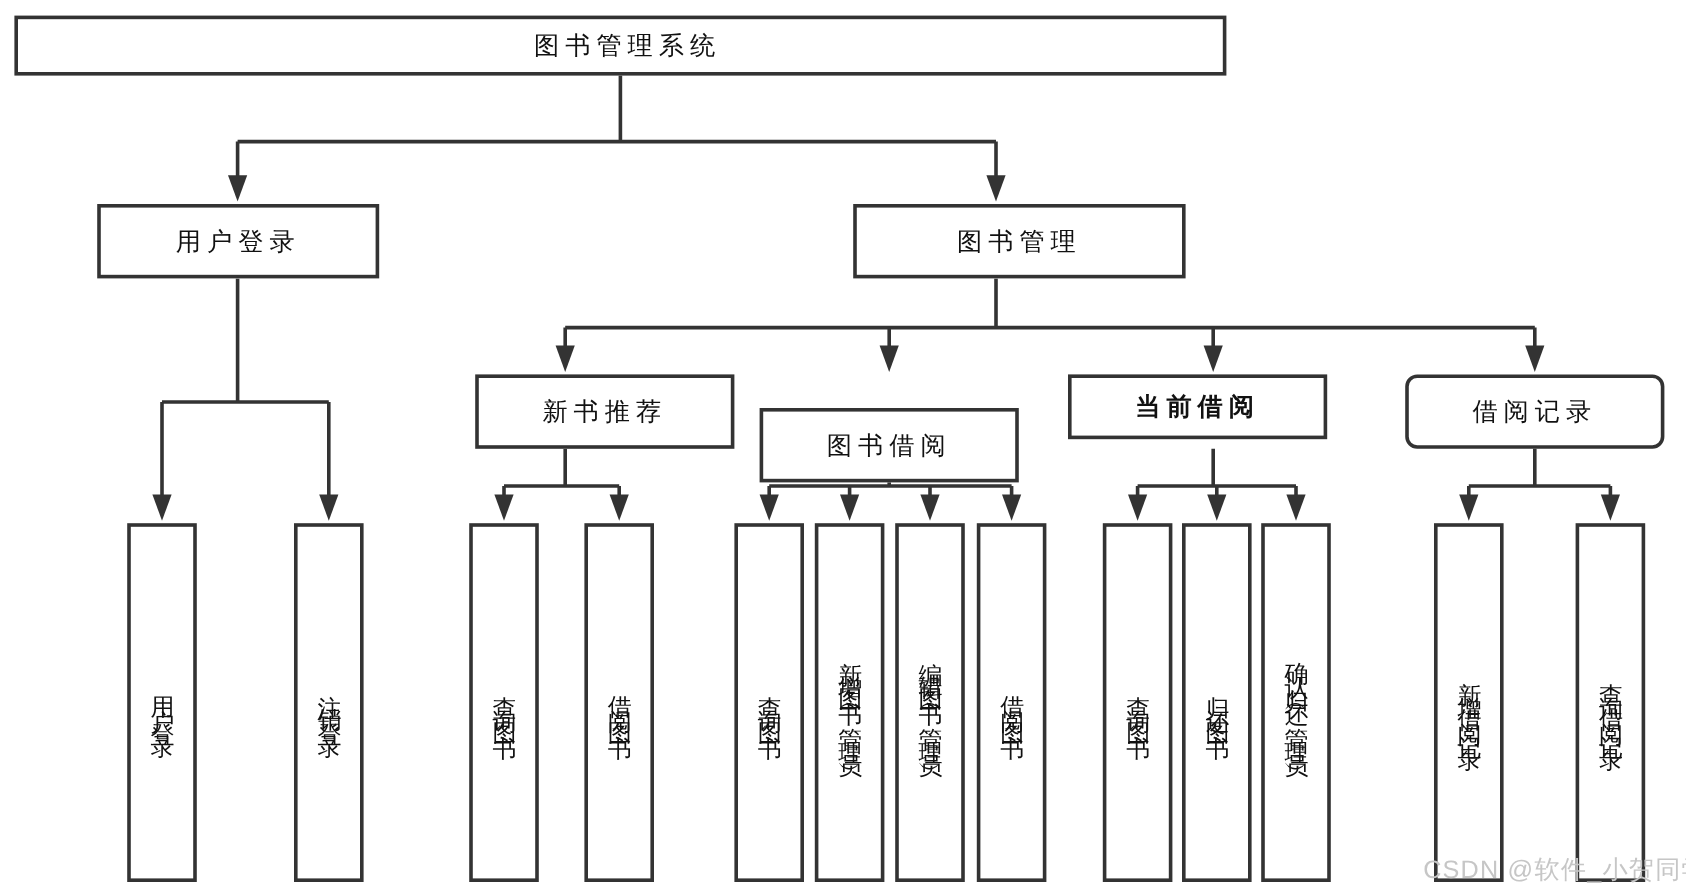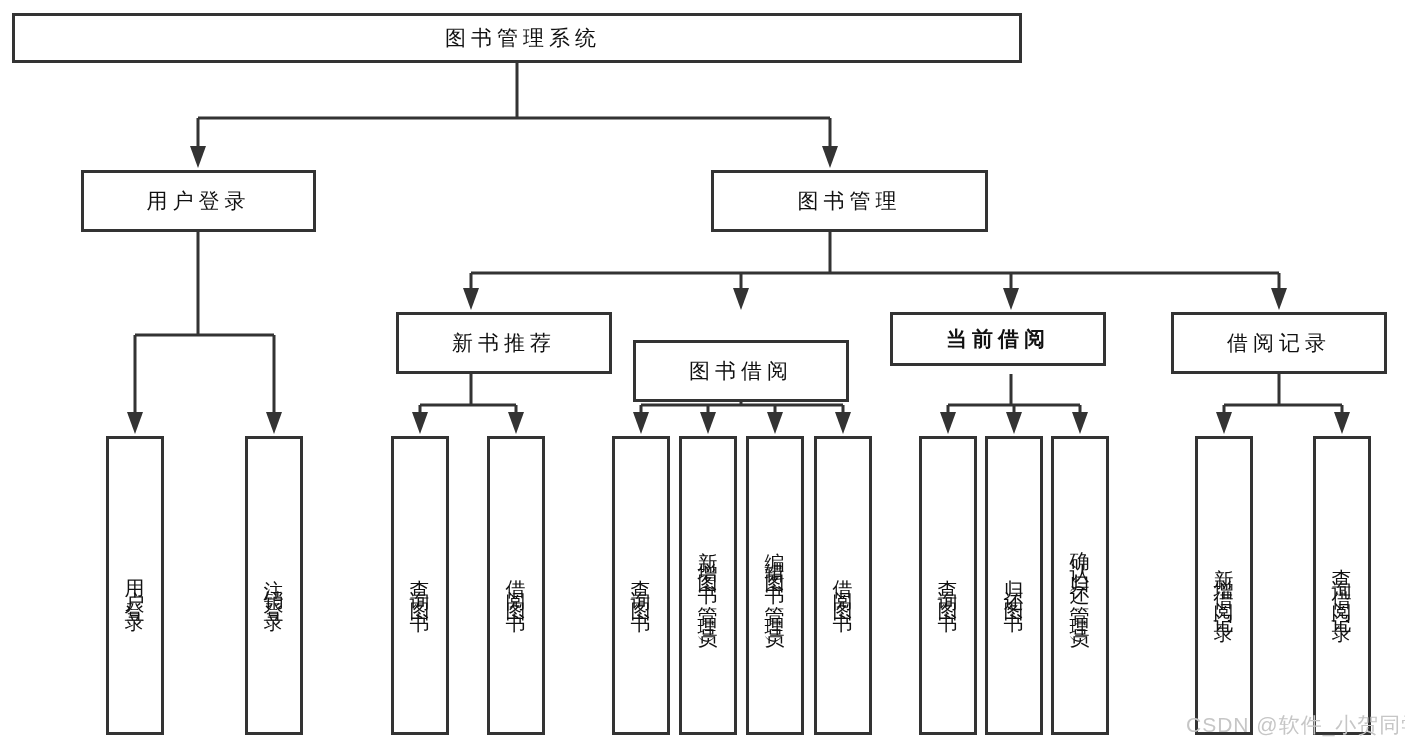--- a/index.html
+++ b/index.html
@@ -85,21 +85,21 @@
 
   <div class="box" style="left:363px;top:312px;width:216px;height:62px;margin-left:33px;">
     <span>新书推荐</span>
   </div>
   <div class="box" style="left:633px;top:312px;width:216px;height:62px;margin-top:28px;">
     <span>图书借阅</span>
   </div>
   <div class="box" style="left:890px;top:312px;width:216px;height:54px;font-weight:bold;">
     <span>当前借阅</span>
   </div>
-  <div class="box" style="left:1171px;top:312px;width:216px;height:62px;">
+  <div class="box" style="left:1171px;top:312px;width:216px;height:62px;border-radius:10px;">
     <span>借阅记录</span>
   </div>
 
   <div class="box leaf" style="left:106px;top:436px;width:58px;height:299px;">
     <span class="vtext">用户登录</span>
   </div>
   <div class="box leaf" style="left:245px;top:436px;width:58px;height:299px;">
     <span class="vtext">注销登录</span>
   </div>
 

